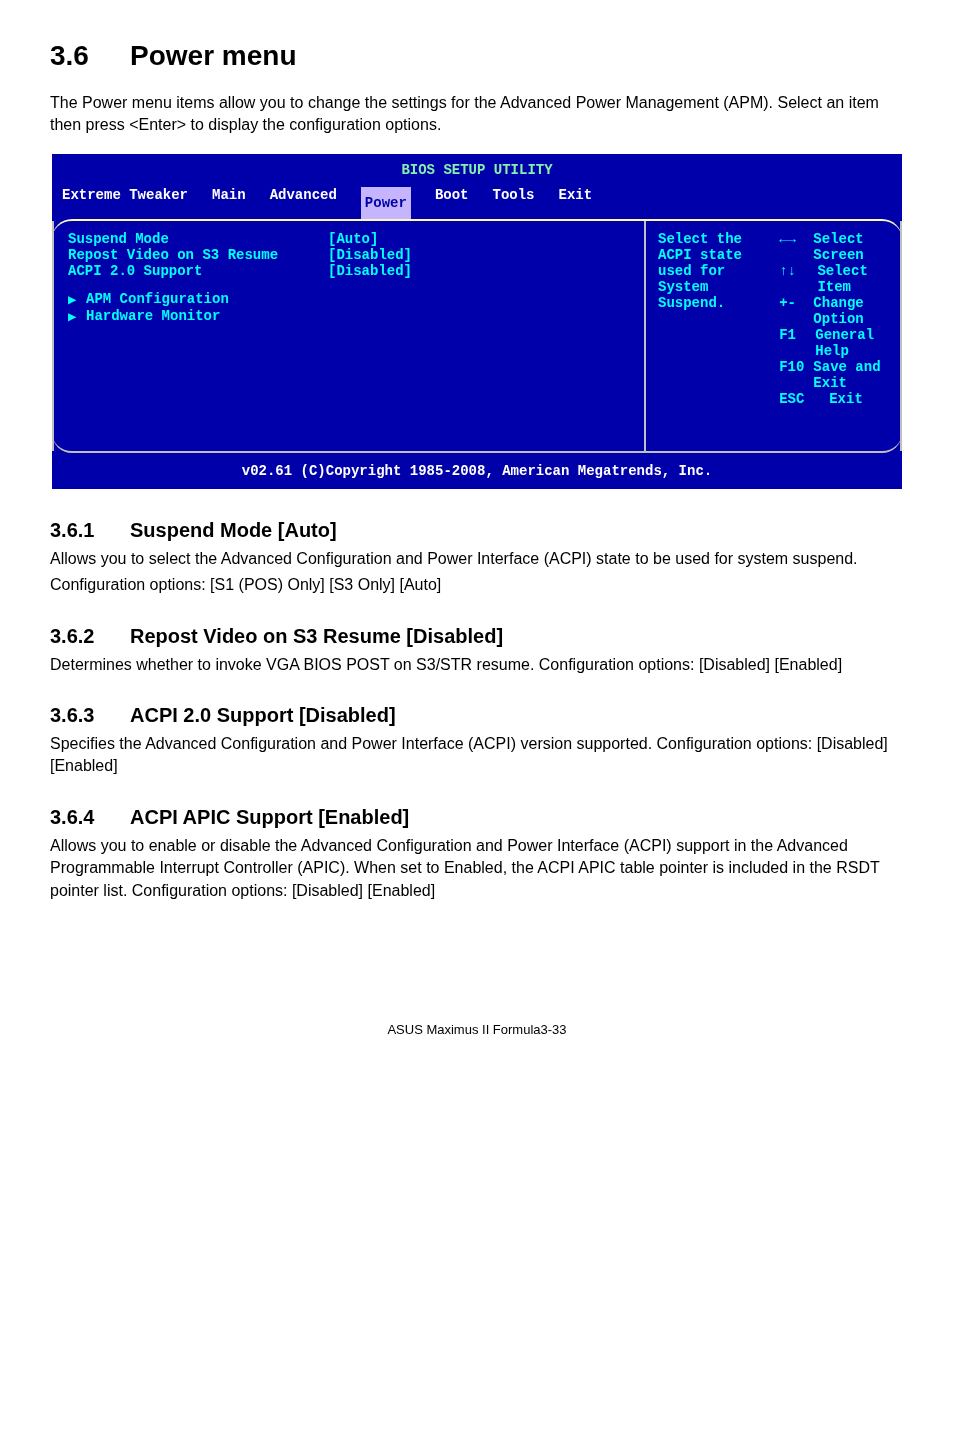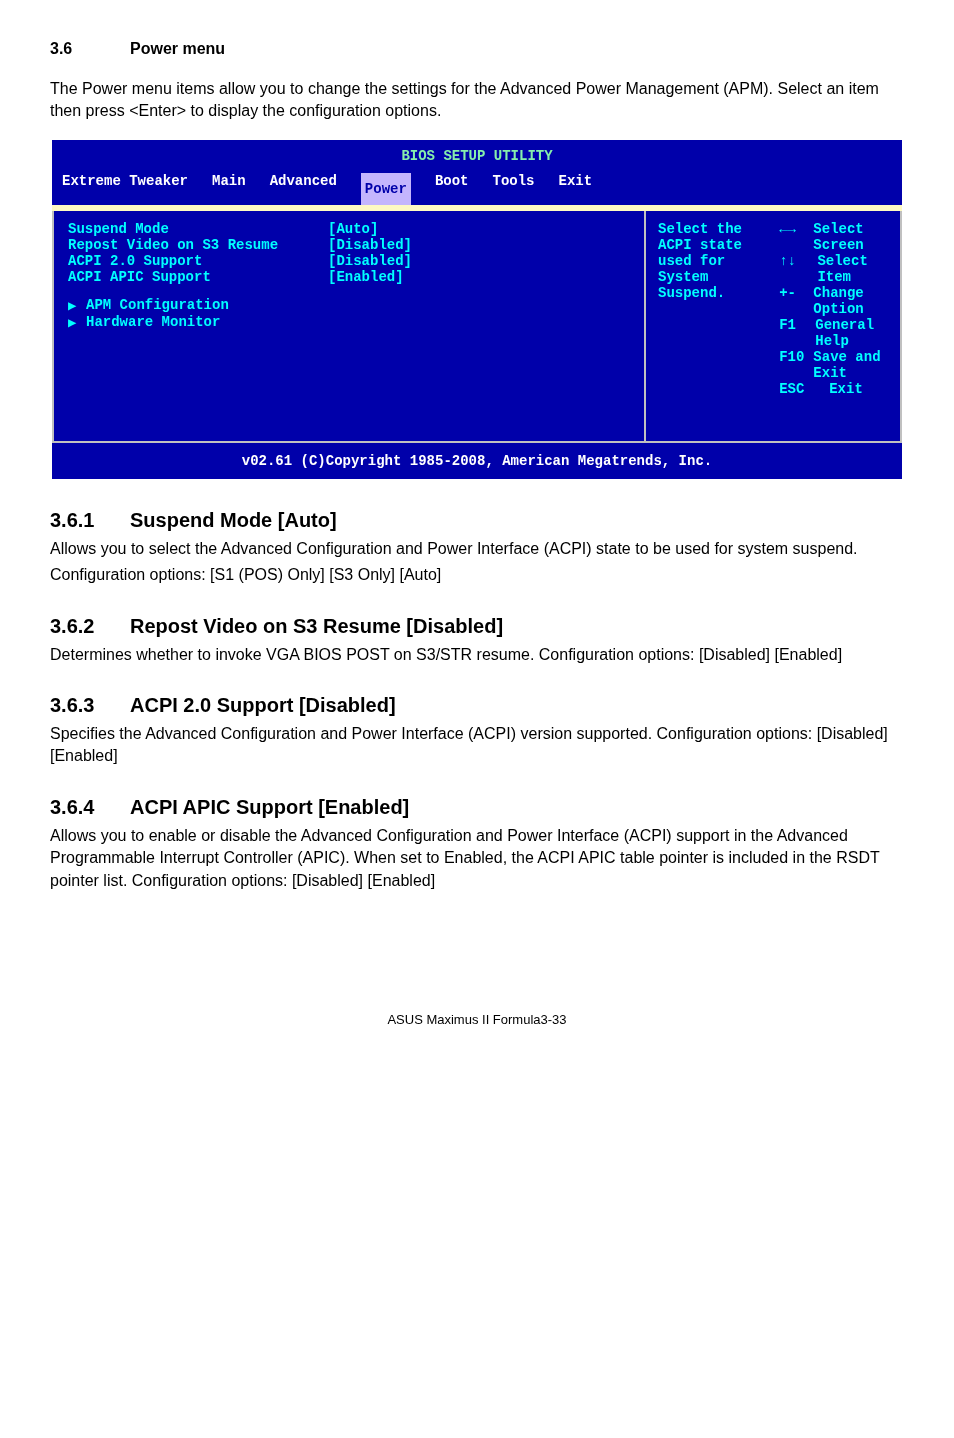--- a/index.html
+++ b/index.html
@@ -5,21 +5,21 @@
   body {
     margin: 0;
     padding: 40px 50px;
     font-family: Arial, Helvetica, sans-serif;
     color: #000;
     background: #fff;
     max-width: 954px;
     box-sizing: border-box;
   }
   h1.page-title {
-    font-size: 16px;
+    font-size: 28px;
     font-weight: bold;
     margin: 0 0 20px 0;
   }
   h1.page-title .num {
     display: inline-block;
     width: 80px;
   }
   p.intro {
     font-size: 16px;
     margin: 0 0 15px 0;
@@ -49,23 +49,24 @@
   .bios-tabs span {
     margin-right: 24px;
   }
   .bios-tabs .selected {
     background: #c4b5fd;
     color: #0000aa;
     padding: 8px 4px;
   }
   .bios-body {
     display: flex;
-    border-top: 6px solid #fef9c3;
+    border-top: 2px solid #fef9c3;
     border-bottom: 2px solid #c0c0c0;
     min-height: 230px;
+    border-radius: 20px;
   }
   .bios-left {
     flex: 1;
     border: 2px solid #c0c0c0;
     border-top: none;
     border-bottom: none;
     border-right: 2px solid #c0c0c0;
     padding: 10px 14px;
     color: #00ffff;
     font-weight: bold;
@@ -151,24 +152,20 @@
         <span>[Auto]</span>
       </div>
       <div class="row">
         <span class="label">Repost Video on S3 Resume</span>
         <span>[Disabled]</span>
       </div>
       <div class="row">
         <span class="label">ACPI 2.0 Support</span>
         <span>[Disabled]</span>
       </div>
-      <div class="row">
-        <span class="label">ACPI APIC Support</span>
-        <span>[Enabled]</span>
-      </div>
       <div style="height:12px;"></div>
       <div class="row">
         <span style="width:18px;">▶</span>
         <span>APM Configuration</span>
       </div>
       <div class="row">
         <span style="width:18px;">▶</span>
         <span>Hardware Monitor</span>
       </div>
     </div>

